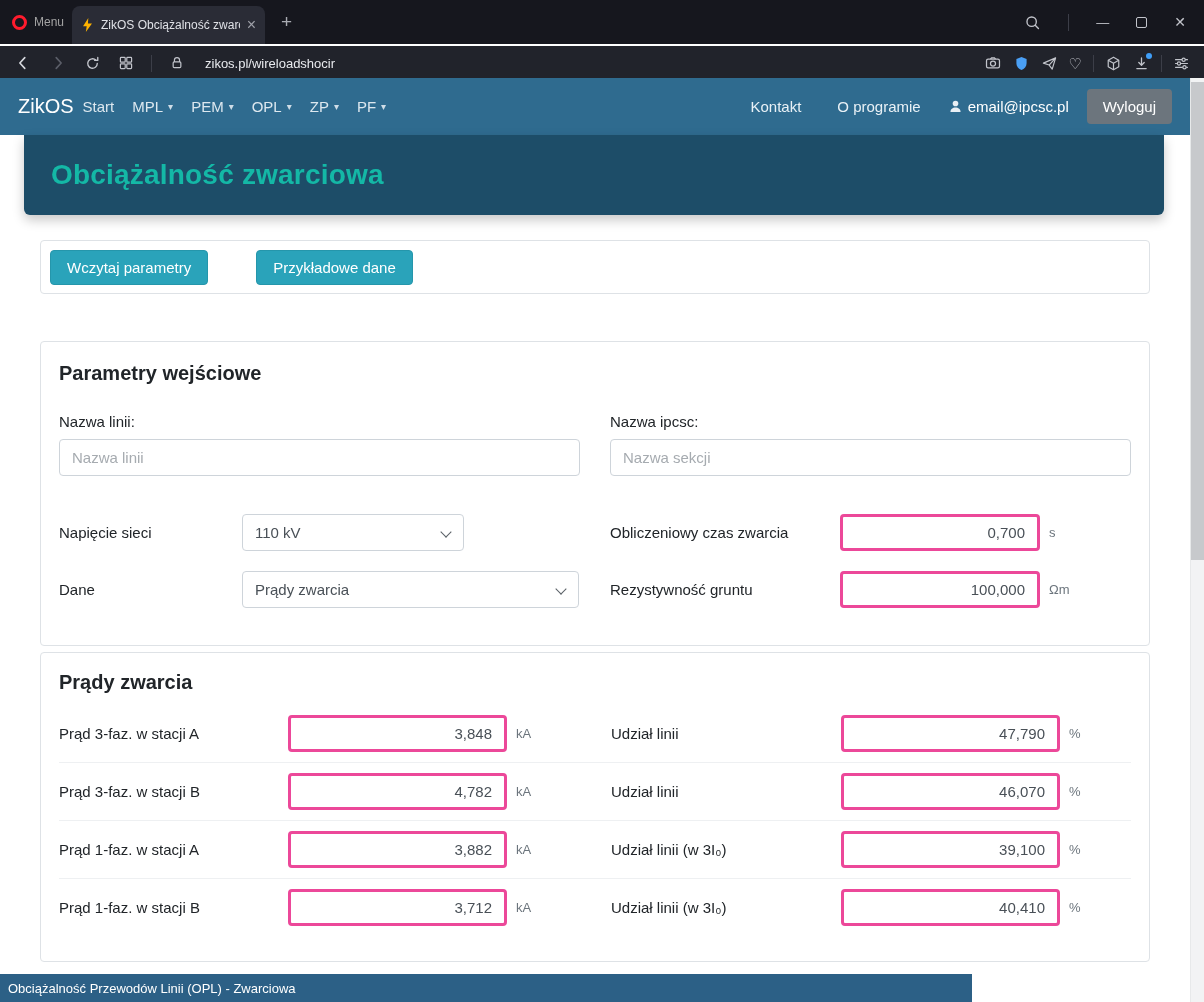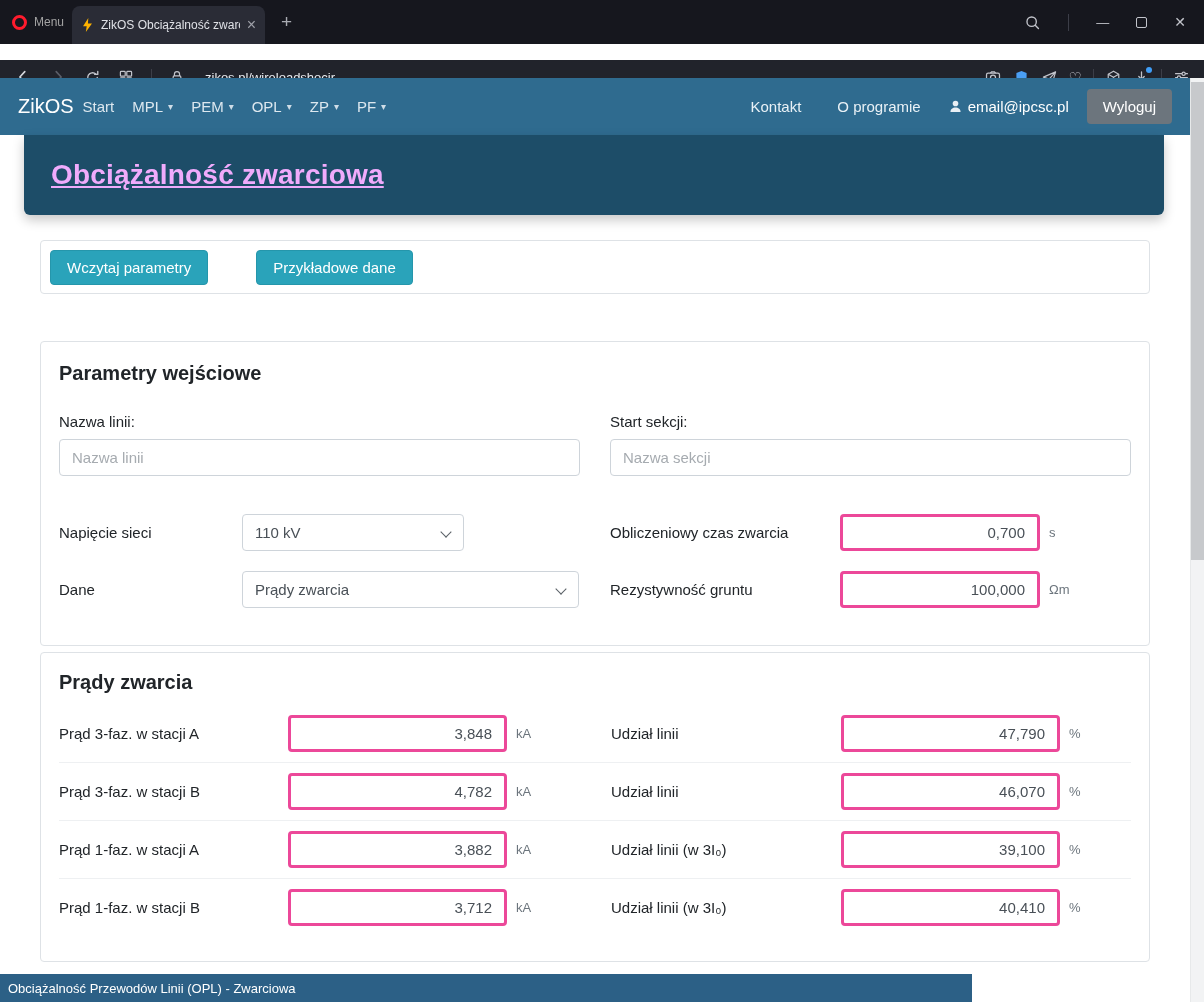--- a/index.html
+++ b/index.html
@@ -14,42 +14,42 @@
   .tab{position:absolute;left:72px;top:6px;width:193px;height:38px;background:var(--tab-bg,#2a2c36);border-radius:8px 8px 0 0;display:flex;align-items:center;gap:7px;padding:0 9px;}
   .tab-title{flex:1;font-size:12px;color:#dfe1e6;white-space:nowrap;overflow:hidden;}
   .tab-close{font-size:16px;color:#9fa1a9;line-height:1;}
   .newtab{position:absolute;left:281px;top:0;height:44px;display:flex;align-items:center;font-size:19px;color:#a9abb2;}
   .winctl{margin-left:auto;display:flex;align-items:center;gap:27px;padding-right:18px;color:#c2c4cb;}
   .vdiv{width:1px;height:17px;background:#3c3e48;}
   .minbtn{font-size:13px;line-height:1;}
   .maxbtn{width:11px;height:11px;border:1.6px solid #c2c4cb;border-radius:2px;}
   .closebtn{font-size:14px;line-height:1;}
   .icon{display:flex;align-items:center;justify-content:center;}
-  .addrbar{position:absolute;top:60px;left:0;width:1204px;height:34px;background:var(--addressbar-bg,#21232b);display:flex;align-items:center;color:#c2c4cb;padding:0 14px;}
+  .addrbar{position:absolute;top:46px;left:0;width:1204px;height:34px;background:var(--addressbar-bg,#21232b);display:flex;align-items:center;color:#c2c4cb;padding:0 14px;}
   .addr-left{display:flex;align-items:center;gap:17px;}
   .fwd{color:#5b5e68;}
   .url{font-size:13px;color:#e8eaee;margin-left:3px;}
   .addr-right{margin-left:auto;display:flex;align-items:center;gap:11px;}
   .heart{font-size:15px;line-height:1;}
   .dl{position:relative;}
   .dot{position:absolute;top:-2px;right:-2px;width:6px;height:6px;border-radius:50%;background:#3f9ef8;}
 
   
   .navbar{position:absolute;top:78px;left:0;width:1190px;height:57px;background:var(--navbar-blue,#2f6b8f);display:flex;align-items:center;padding:0 18px;color:#fff;}
   .brand{font-size:20px;color:#fff;}
   .nav-link{font-size:15px;color:#dde8ef;padding:0 9px;display:flex;align-items:center;gap:5px;}
   .caret{font-size:10px;color:#cfdde7;}
   .nav-right{margin-left:auto;display:flex;align-items:center;gap:18px;}
   .nav-right .nav-link{color:#e9f1f6;}
   .nav-user{display:flex;align-items:center;gap:5px;font-size:15px;color:#fff;}
   .btn-logout{background:var(--logout-gray,#6c757d);color:#fff;border:none;border-radius:4px;font-size:15px;padding:9px 16px;font-family:inherit;}
 
   
   .hero{position:absolute;top:135px;left:24px;width:1140px;height:80px;background:var(--hero-blue,#1d4d68);border-radius:0 0 6px 6px;box-shadow:0 5px 12px rgba(0,0,0,.22);display:flex;align-items:center;padding:0 27px;}
-  .hero h1{color:#f0abfc;font-size:28px;font-weight:600;letter-spacing:.2px;text-decoration:underline;}
+  .hero h1{color:#14b8a6;font-size:28px;font-weight:600;letter-spacing:.2px;}
 
   
   .card{position:absolute;left:40px;width:1110px;background:#fff;border:1px solid #dee2e6;border-radius:4px;}
   .card-actions{top:240px;height:54px;display:flex;align-items:center;padding-left:9px;gap:48px;}
   .btn-teal{background:var(--accent-teal,#2aa3ba);border:1px solid var(--accent-teal-border,#2596ab);color:#fff;font-size:15px;border-radius:4px;padding:8px 16px;font-family:inherit;}
   .card-params{top:341px;height:305px;padding:18px;}
   .card-currents{top:652px;height:310px;padding:0 18px 18px;}
   .card h2{font-size:20px;font-weight:700;color:#212529;}
   .card-params h2{margin:2px 0 28px;}
   .card-currents h2{padding-top:18px;margin-bottom:10px;}
@@ -267,21 +267,21 @@
 
 <div class="card card-params">
   <h2>Parametry wejściowe</h2>
 
   <div class="grid2">
     <div class="col">
       <span class="flabel name-label">Nazwa linii:</span>
       <input class="txt" type="text" placeholder="Nazwa linii" style="">
     </div>
     <div class="col">
-      <span class="flabel name-label">Start sekcji:</span>
+      <span class="flabel name-label">Nazwa ipcsc:</span>
       <input class="txt" type="text" placeholder="Nazwa sekcji" style="">
     </div>
   </div>
 
   <div class="grid2 row-gap1">
     <div class="col inline-row">
       <span class="flabel l-label">Napięcie sieci</span>
       <div class="select sel-voltage">
         <span>110 kV</span>
       </div>

